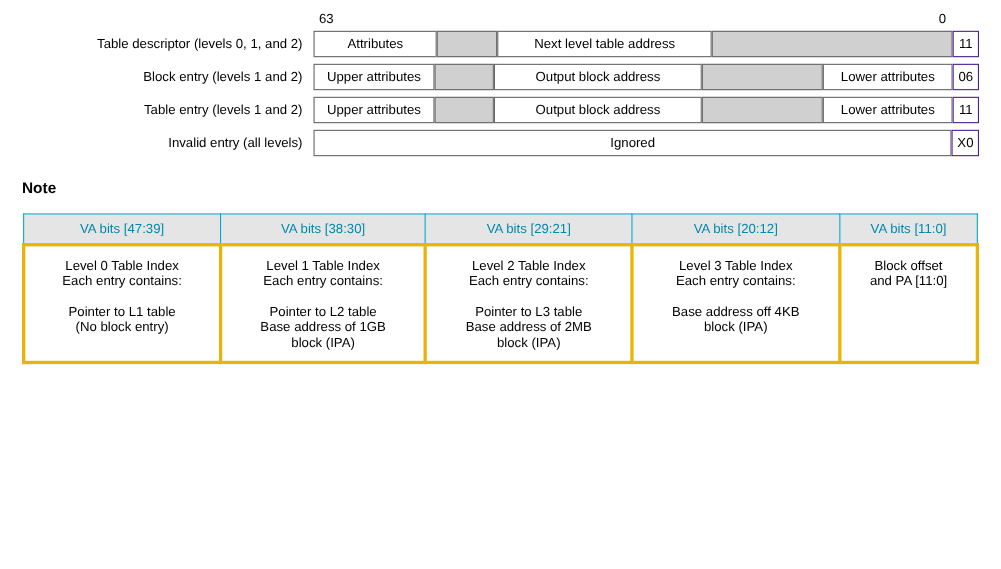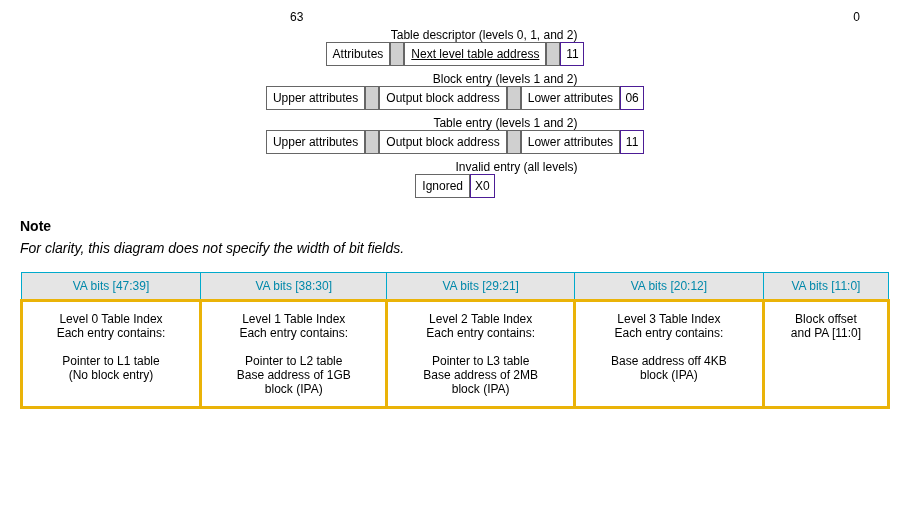--- a/index.html
+++ b/index.html
@@ -23,21 +23,20 @@
       padding-left: 270px;
       padding-right: 30px;
       font-size: 12px;
       margin-bottom: 4px;
     }
 
     .entry-row {
       display: flex;
       align-items: center;
       margin-bottom: 6px;
-      flex-direction: column;
     }
 
     .entry-label {
       width: 265px;
       text-align: right;
       padding-right: 10px;
       font-size: 12px;
       flex-shrink: 0;
     }
 
@@ -117,21 +116,21 @@
     <span>63</span>
     <span>0</span>
   </div>
 
   <div id="entry-rows">
       <div class="entry-row">
         <div class="entry-label">Table descriptor (levels 0, 1, and 2)</div>
         <div class="fields-wrapper" style="flex: 1 1 0%;">
           <div class="field-cell" style="flex: 1.2 1 0%;">Attributes</div>
           <div class="field-cell gray" style="flex: 0.5 1 0%;"></div>
-          <div class="field-cell" style="flex: 2.2 1 0%; text-decoration: underline;">Next level table address</div>
+          <div class="field-cell" style="flex: 2.2 1 0%;">Next level table address</div>
           <div class="field-cell gray" style="flex: 2.5 1 0%;"></div>
           <div class="field-cell fixed-bits">11</div>
         </div>
       </div>
       <div class="entry-row">
         <div class="entry-label">Block entry (levels 1 and 2)</div>
         <div class="fields-wrapper" style="flex: 1 1 0%;">
           <div class="field-cell" style="flex: 1.2 1 0%;">Upper attributes</div>
           <div class="field-cell gray" style="flex: 0.5 1 0%;"></div>
           <div class="field-cell" style="flex: 2.2 1 0%;">Output block address</div>
@@ -156,21 +155,20 @@
         <div class="fields-wrapper" style="flex: 1 1 0%;">
           <div class="field-cell" style="flex: 6.4 1 0%;">Ignored</div>
           <div class="field-cell fixed-bits">X0</div>
         </div>
       </div>
     </div>
 </div>
 
 <div class="note-section">
   <div class="note-title">Note</div>
-  <div class="note-text">For clarity, this diagram does not specify the width of bit fields.</div>
 </div>
 
 <div>
   <table class="va-table">
     <thead id="va-thead">
         <tr>
           <th>VA bits [47:39]</th>
           <th>VA bits [38:30]</th>
           <th>VA bits [29:21]</th>
           <th>VA bits [20:12]</th>

